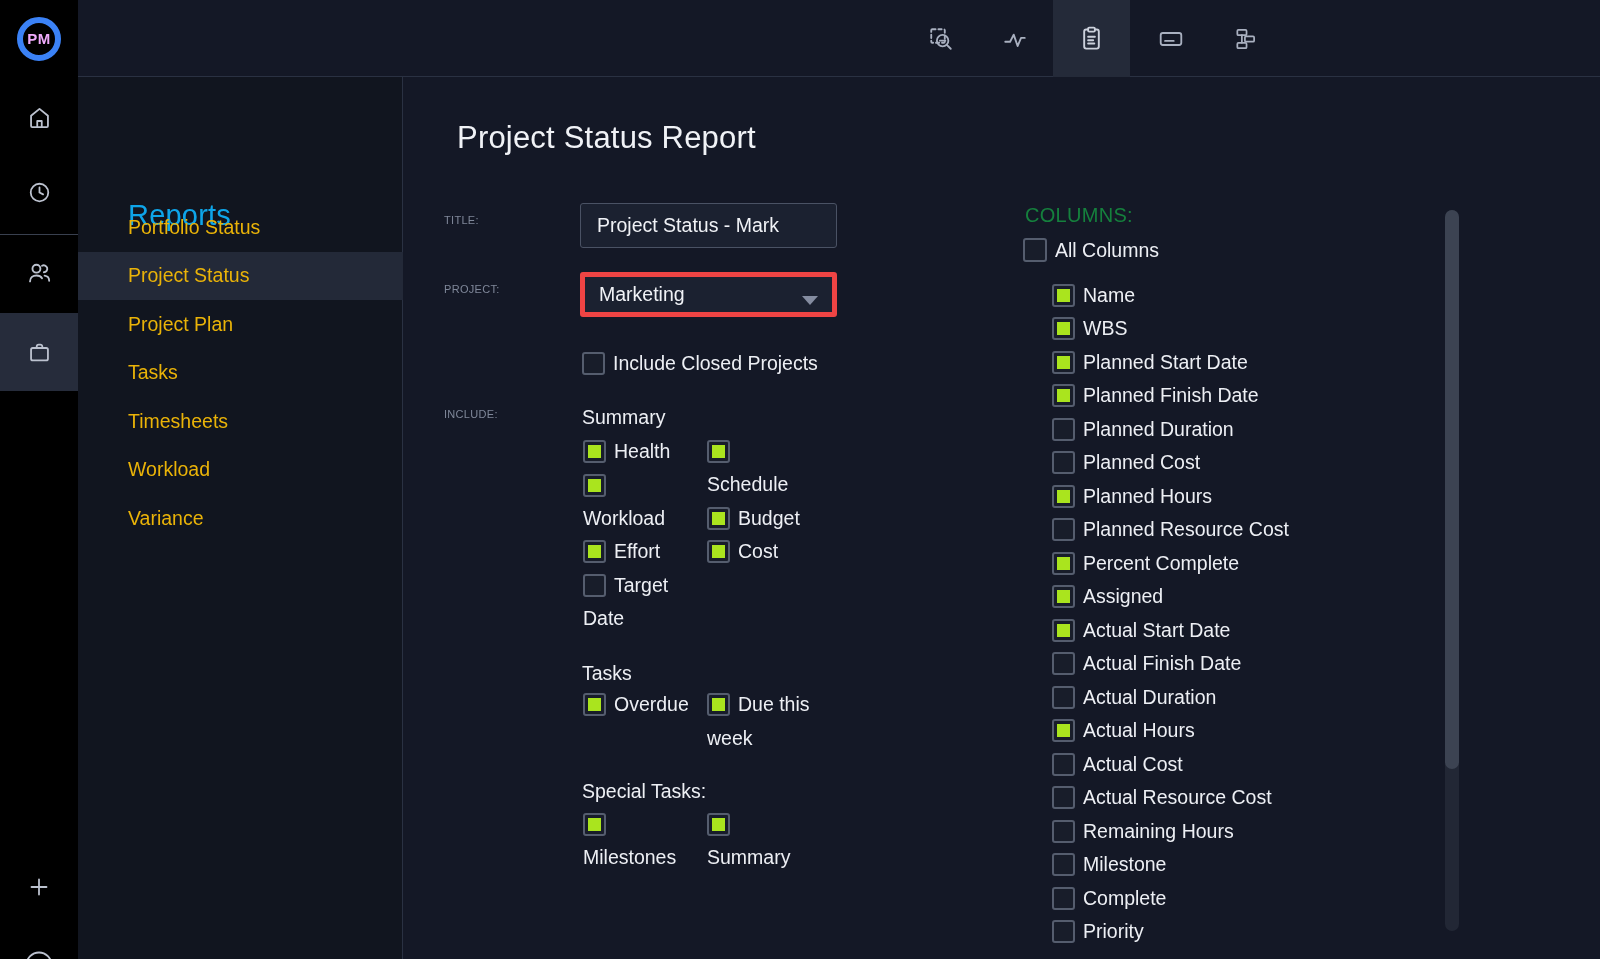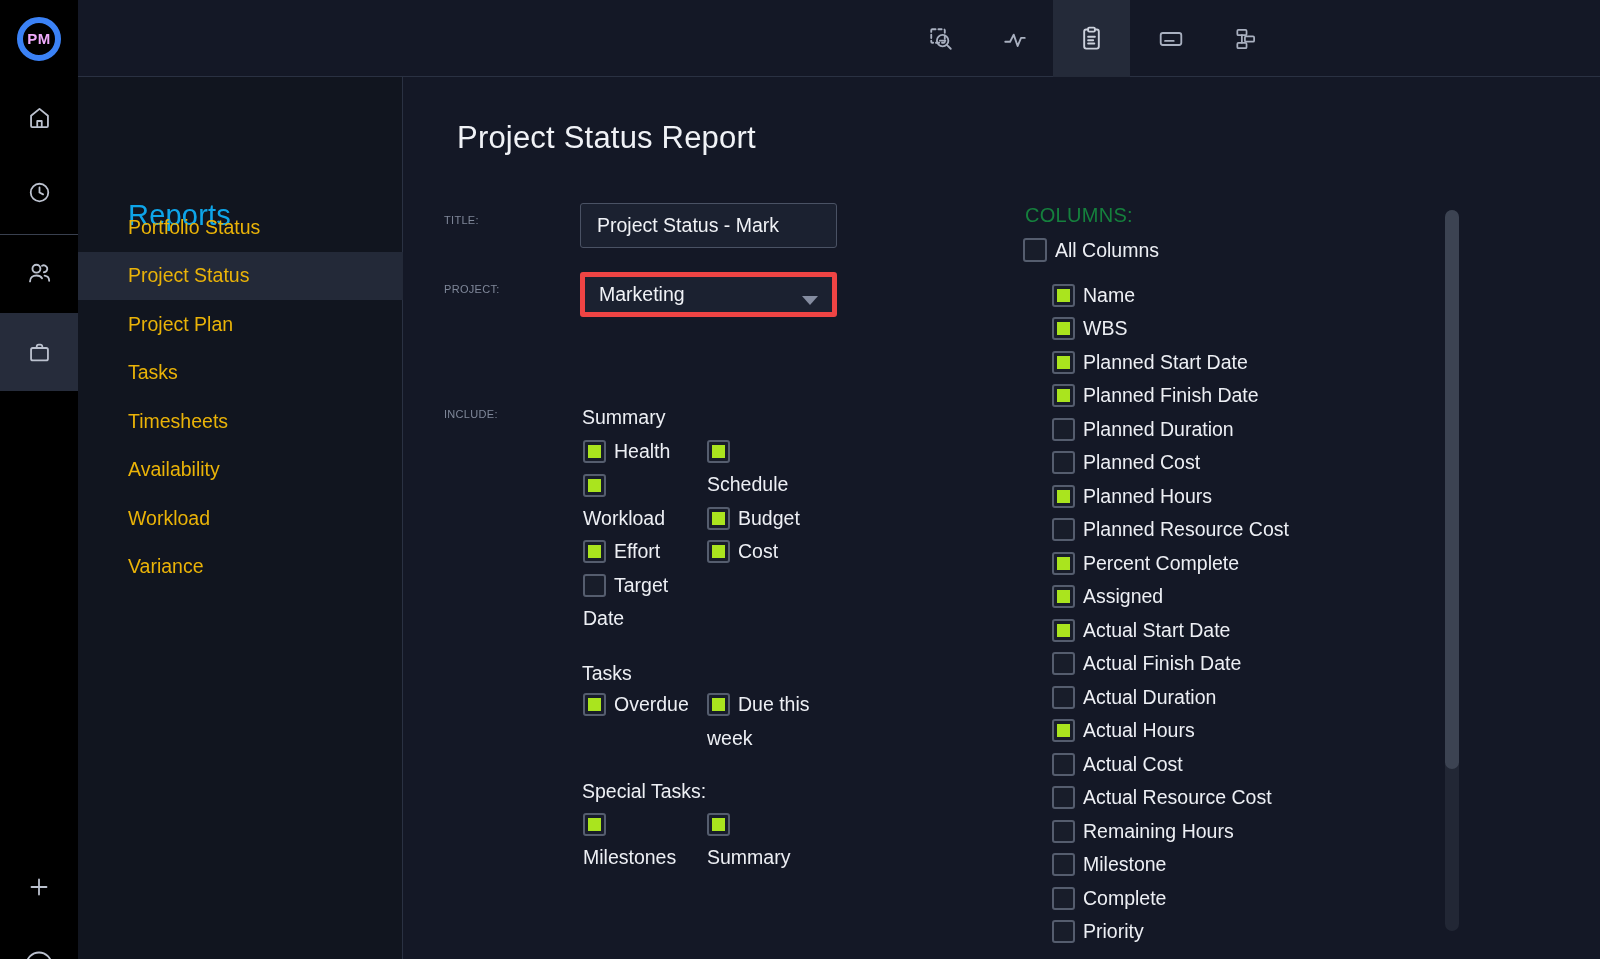--- a/index.html
+++ b/index.html
@@ -184,43 +184,43 @@
     <div class="report-row">
         <span>Project Plan</span>
       </div>
     <div class="report-row">
         <span>Tasks</span>
       </div>
     <div class="report-row">
         <span>Timesheets</span>
       </div>
     <div class="report-row">
-        <span>Availability</span>
-      </div>
-    <div class="report-row">
         <span>Workload</span>
       </div>
     <div class="report-row">
         <span>Variance</span>
       </div>
   </div>
 </div>
 
 <div class="main">
   <div class="page-title">Project Status Report</div>
 
   <div class="form-label" style="top:137px">TITLE:</div>
   <input class="text-input" style="top: 126px;" readonly="" value="Project Status - Mark">
 
   <div class="form-label" style="top:206px">PROJECT:</div>
   <div class="select" style="top:195px">
     <span>Marketing</span>
     <span class="caret"></span>
   </div>
 
+  <label class="closed-row">
+    <span class="cb"></span><span>Include Closed Projects</span>
+  </label>
 
   <div class="form-label" style="top:331px">INCLUDE:</div>
   <div class="section-heading" style="left:178px; top:324px">Summary</div>
 
   <div class="inc-col" style="left:179px; top:358px">
     <label class="inc-item">
       <span class="cb on"></span><span>Health</span>
     </label>
     <label class="inc-item stack">
       <span class="cb on"></span><span>Workload</span>

